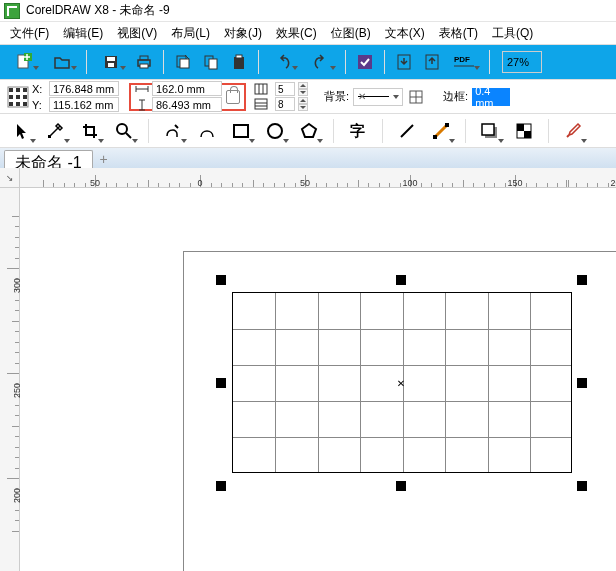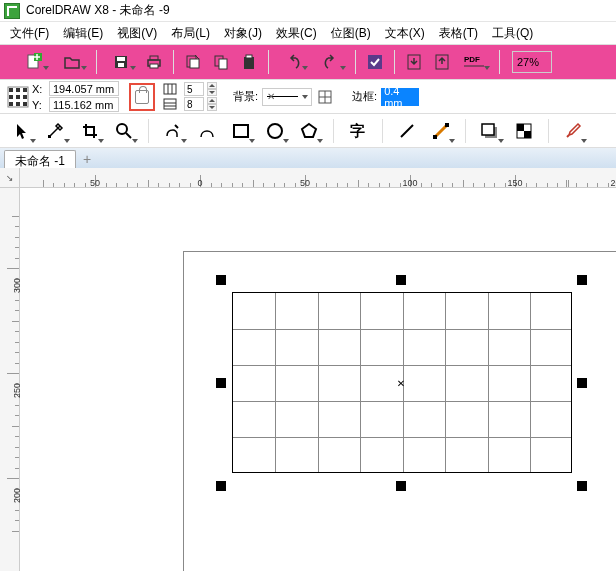--- a/index.html
+++ b/index.html
@@ -3,21 +3,21 @@
 <meta charset="utf-8">
 <style>
 html,body{margin:0;padding:0;font-family:"Microsoft YaHei","Segoe UI",sans-serif;font-size:12px;background:#fff;color:#000;overflow:hidden;width:616px;height:571px}
 *{box-sizing:border-box}
 .titlebar{height:22px;background:#fff;display:flex;align-items:center;padding:0 4px;border-bottom:1px solid #e5e5e5}
 .logo{width:16px;height:16px;background:#3ca33c;position:relative;margin-right:6px;border:1px solid #2a7a2a}
 .logo::after{content:"";position:absolute;inset:2px;border:2px solid #fff;border-right:none;border-bottom:none}
 .title-text{font-size:12px}
 .menubar{height:22px;background:#fff;display:flex;align-items:center;padding:0 4px;gap:2px}
 .menu-item{padding:2px 6px;font-size:12px;cursor:default}
-.toolbar1{height:36px;background:#ec4899;border-top:1px solid #ddd;border-bottom:1px solid #ddd;display:flex;align-items:center;padding:0 16px;gap:2px}
+.toolbar1{height:36px;background:#0ea5e9;border-top:1px solid #ddd;border-bottom:1px solid #ddd;display:flex;align-items:center;padding:0 6px;gap:2px}
 .tbtn{width:26px;height:26px;display:flex;align-items:center;justify-content:center;position:relative;cursor:default;border:1px solid transparent}
 .tbtn.wdrop{width:36px}
 .tbtn svg{display:block}
 .sep{width:1px;height:24px;background:#ddd;margin:0 4px}
 .drop-arrow{position:absolute;right:2px;bottom:4px;width:0;height:0;border-left:3px solid transparent;border-right:3px solid transparent;border-top:4px solid #555}
 .zoom-box{width:40px;height:22px;border:1px solid #ccc;padding:0 4px;display:flex;align-items:center;font-size:11px;margin-left:6px}
 .propbar{height:34px;background:#fff;border-bottom:1px solid #ddd;display:flex;align-items:center;padding:0 6px;font-size:11px;gap:2px}
 .prop-icon{width:24px;height:24px;display:flex;align-items:center;justify-content:center}
 .prop-group{display:flex;flex-direction:column;gap:1px}
 .prop-row{display:flex;align-items:center;gap:3px}
@@ -33,21 +33,21 @@
 .prop-text{font-size:11px;padding:0 2px}
 .style-dd{width:50px;height:18px;border:1px solid #ccc;display:flex;align-items:center;position:relative;background:#fff}
 .style-dd .line{flex:1;height:1px;background:#000;margin:0 4px}
 .style-dd .x{position:absolute;left:4px;font-size:10px;color:#666}
 .outline-val{width:38px;height:18px;background:#0a84ff;color:#fff;padding:0 3px;font-size:11px;display:flex;align-items:center}
 .toolbar2{height:34px;background:#fff;border-bottom:1px solid #ddd;display:flex;align-items:center;padding:0 6px;gap:2px}
 .tool2{width:32px;height:28px;display:flex;align-items:center;justify-content:center;position:relative;cursor:default}
 .tool2.dd::after{content:"";position:absolute;right:2px;bottom:2px;width:0;height:0;border-left:3px solid transparent;border-right:3px solid transparent;border-top:4px solid #555}
 .sep2{width:1px;height:24px;background:#ddd;margin:0 6px}
 .doctab-bar{height:20px;background:linear-gradient(#e8f0f8,#d0e0f0);display:flex;align-items:flex-end;padding:0 4px}
-.doctab{height:18px;padding:2px 10px;background:#fff;border:1px solid #aaa;border-bottom:none;font-size:12px;border-radius:2px 2px 0 0}
+.doctab{height:18px;padding:2px 10px;background:#fff;border:1px solid #aaa;border-bottom:none;font-size:16px;border-radius:2px 2px 0 0}
 .addtab{width:18px;height:18px;display:flex;align-items:center;justify-content:center;color:#888;font-size:14px;margin-left:2px}
 .ruler-corner{position:absolute;left:0;top:0;width:20px;height:20px;background:#f5f5f5;border-right:1px solid #ccc;border-bottom:1px solid #ccc;display:flex;align-items:center;justify-content:center;font-size:9px;color:#555}
 .ruler-h{position:absolute;left:20px;right:0;top:0;height:20px;background:#f5f5f5;border-bottom:1px solid #ccc;font-size:9px;color:#333}
 .ruler-v{position:absolute;left:0;top:20px;bottom:0;width:20px;background:#f5f5f5;border-right:1px solid #ccc;font-size:9px;color:#333}
 .ruler-tick-h{position:absolute;bottom:0;width:1px;background:#999}
 .ruler-lbl-h{position:absolute;top:10px;transform:translateX(-50%)}
 .ruler-tick-v{position:absolute;right:0;height:1px;background:#999}
 .ruler-lbl-v{position:absolute;right:2px;transform:translateY(50%) rotate(-90deg);transform-origin:right center;white-space:nowrap}
 .canvas-area{position:relative;height:403px;background:#f0f0f0}
 .canvas-view{position:absolute;left:20px;top:20px;right:0;bottom:0;background:#fff;overflow:hidden}
@@ -186,29 +186,43 @@
         <rect x="9" y="9" width="4" height="4" fill="#333"></rect>
         <rect x="16" y="9" width="4" height="4" fill="#333"></rect>
     <rect x="2" y="16" width="4" height="4" fill="#333"></rect>
         <rect x="9" y="16" width="4" height="4" fill="#333"></rect>
         <rect x="16" y="16" width="4" height="4" fill="#333"></rect>
       </svg>
   </div>
   <div class="prop-group">
     <div class="prop-row">
       <span class="prop-label">X:</span>
-      <span class="prop-input">194.057 mm</span>
+      <span class="prop-input">176.848 mm</span>
     </div>
     <div class="prop-row">
       <span class="prop-label">Y:</span>
       <span class="prop-input">115.162 mm</span>
     </div>
   </div>
   <div style="width:6px"></div>
   <div class="red-highlight">
+    <div class="prop-group">
+      <div class="prop-row">
+        <svg width="14" height="10">
+            <path d="M1 5h12M1 2v6M13 2v6" stroke="#333"></path>
+          </svg>
+        <span class="prop-input">162.0 mm</span>
+      </div>
+      <div class="prop-row">
+        <svg width="14" height="12">
+            <path d="M7 1v10M4 1h6M4 11h6" stroke="#333"></path>
+          </svg>
+        <span class="prop-input">86.493 mm</span>
+      </div>
+    </div>
     <div class="lock"></div>
   </div>
   <div style="width:4px"></div>
   <div class="prop-group">
     <div class="prop-row">
       <svg width="14" height="12">
           <rect x="1" y="1" width="12" height="10" fill="none" stroke="#333"></rect>
           <path d="M5 1v10M9 1v10" stroke="#333"></path>
         </svg>
       <span class="small-input">5</span>

